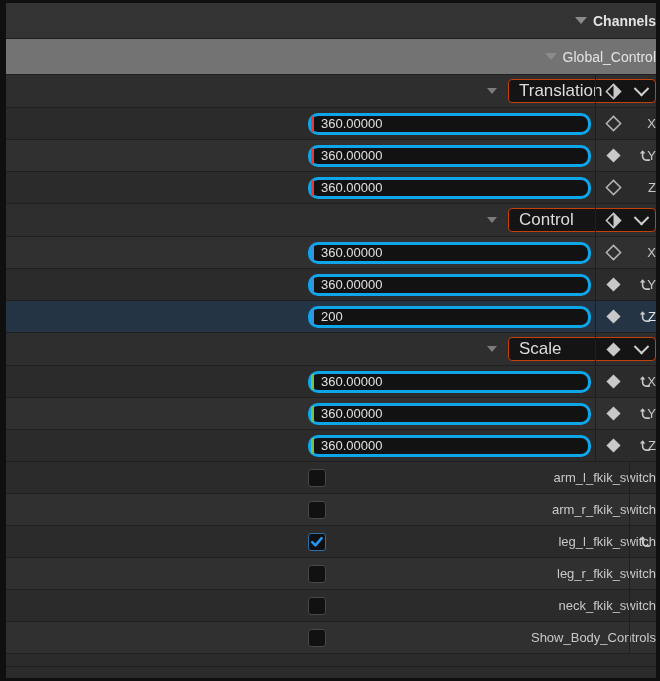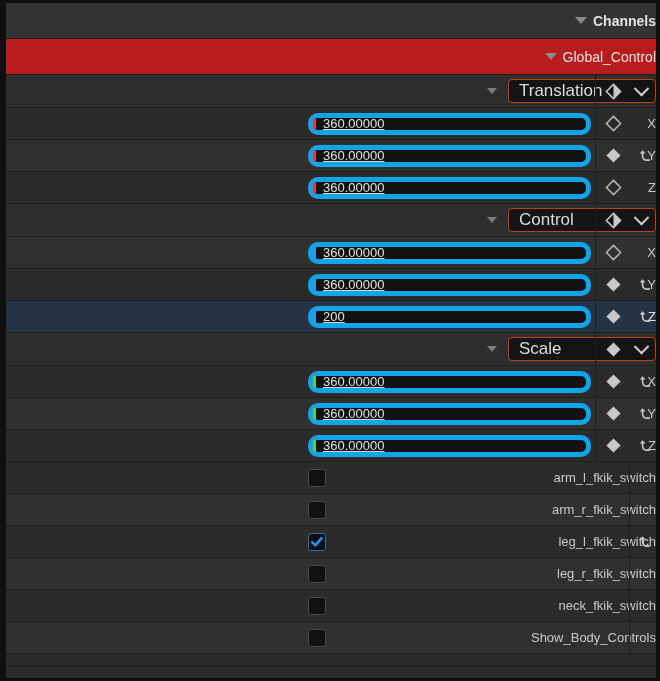--- a/index.html
+++ b/index.html
@@ -40,21 +40,21 @@
     background: #2b2b2b;
     justify-content: flex-end;
   }
   .row.alt { background: #303030; }
   .row.selected { background: #253444; }
   .row.selected .label { color: #e6e6e6; }
 
   
   .section {
     height: 36px;
-    background: #b91c1c;
+    background: #737373;
     border-bottom: 1px solid #1f1f1f;
     padding-left: 8px;
   }
   .section.top { background: #333333; height: 36px; }
   .section-title {
     font-size: 14px;
     color: #e3e3e3;
     margin-left: 6px;
   }
   .section-title.bold { font-weight: bold; }
@@ -110,25 +110,24 @@
     position: absolute;
     left: 302px;
     width: 283px;
     height: 22px;
   }
   .field {
     position: relative;
     width: 100%; height: 100%;
     box-sizing: border-box;
     background: #121212;
-    border: 5px solid #0ea5e9;
+    border: 3px solid #0ea5e9;
     border-radius: 10px;
     display: flex;
     align-items: center;
-    text-decoration: underline;
   }
   .accent {
     position: absolute;
     left: 0; top: 0;
     width: 3px; height: 100%;
     border-radius: 2px 0 0 2px;
   }
   .value {
     font-size: 13px;
     color: #e0e0e0;

